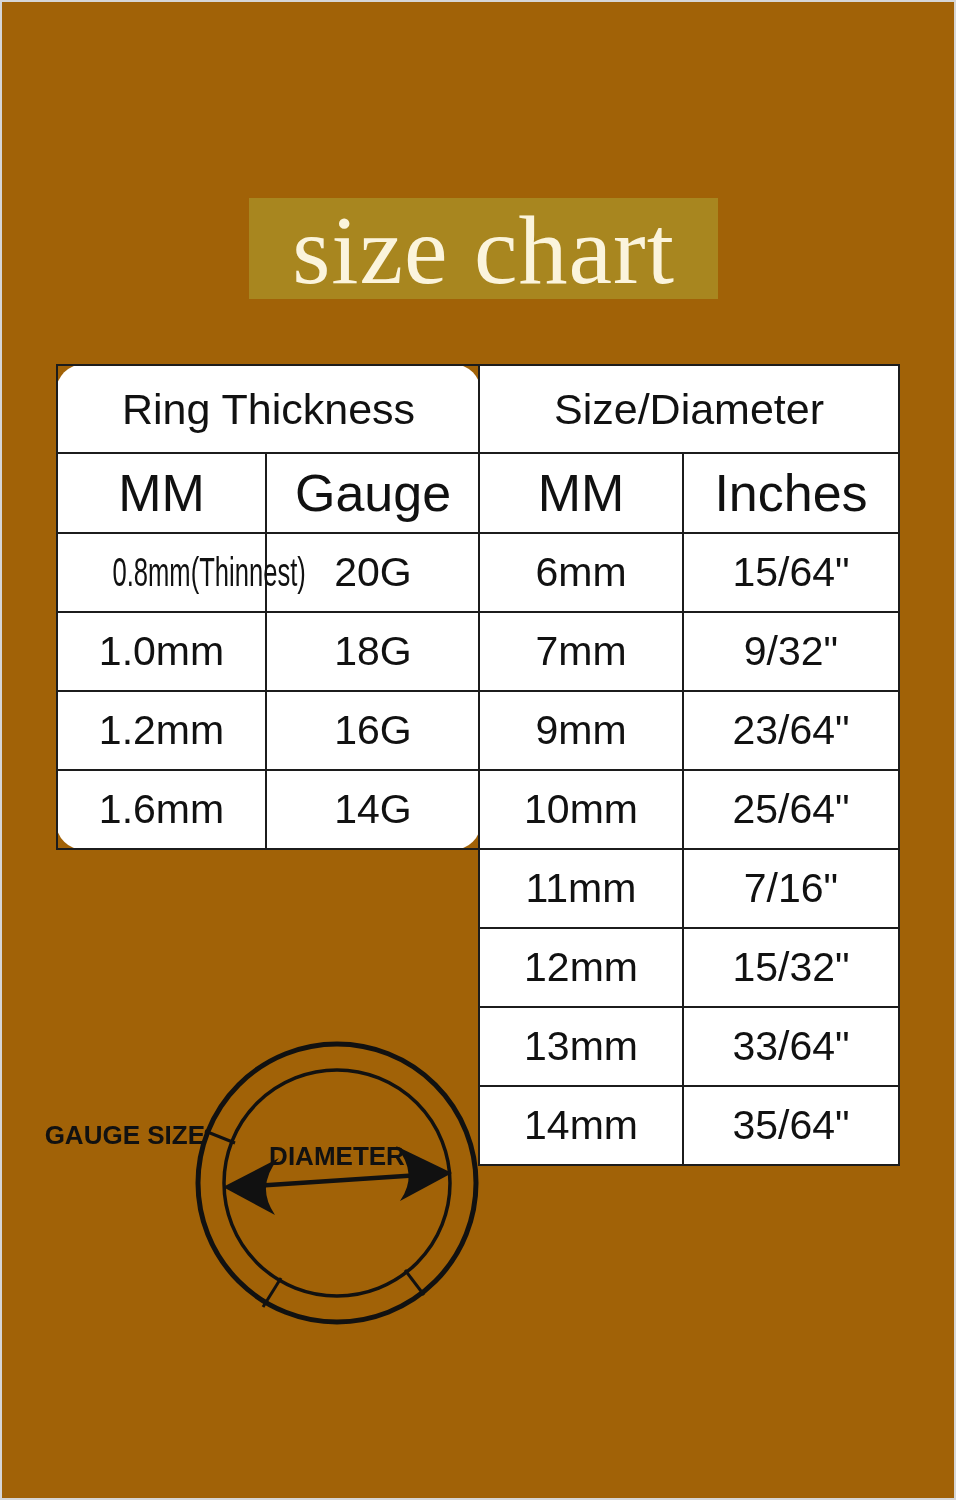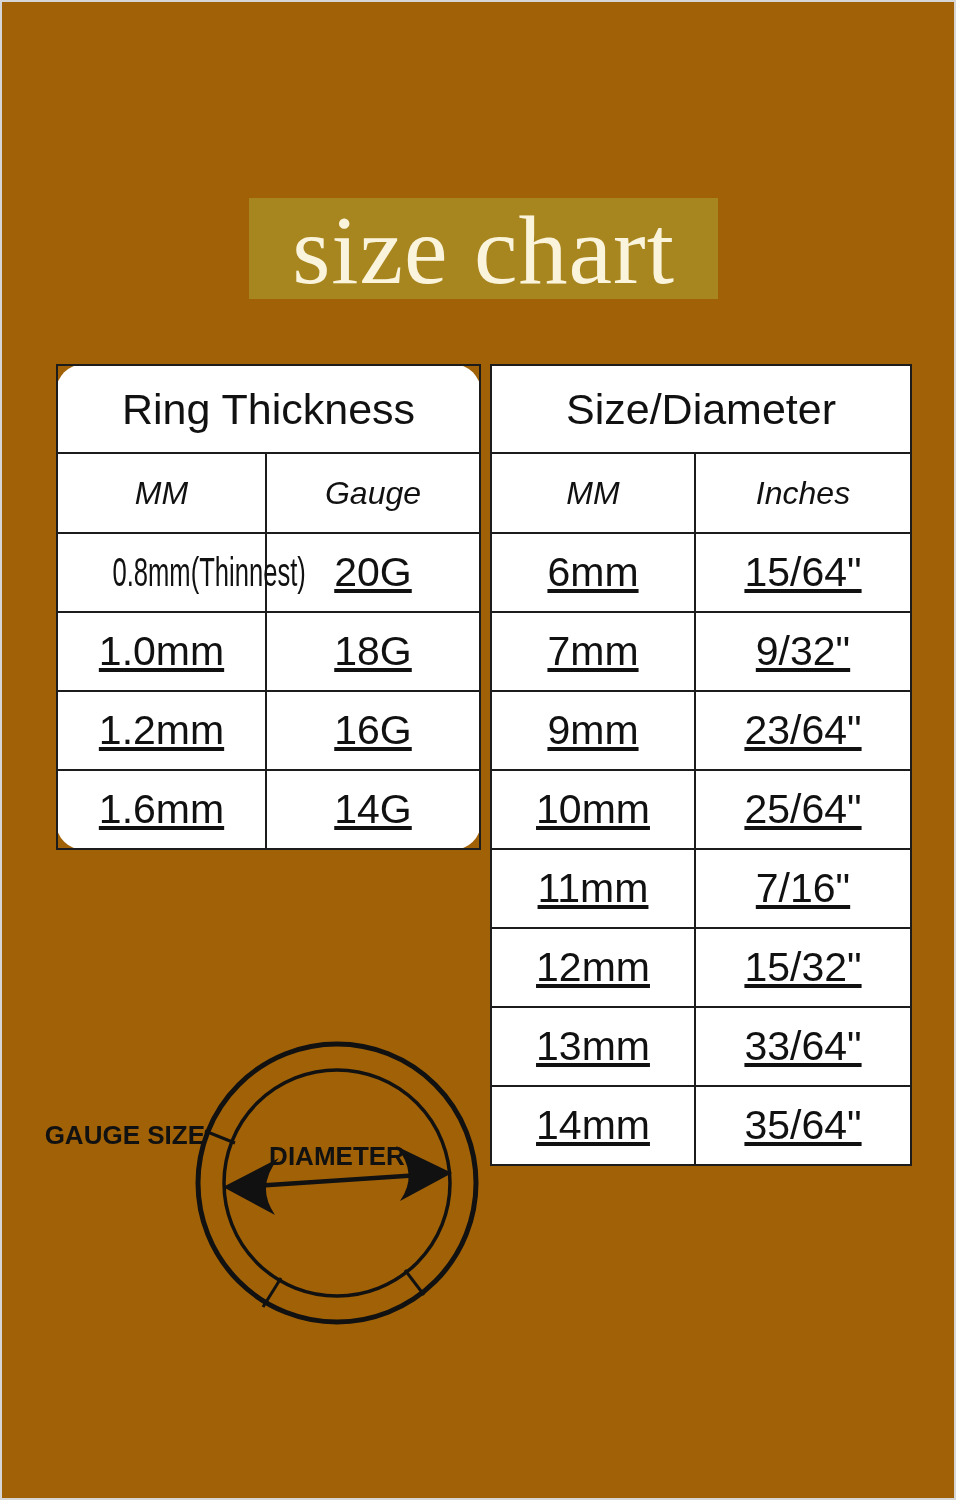--- a/index.html
+++ b/index.html
@@ -46,24 +46,24 @@
   table.sizes td {
     border: 2px solid #1c1c1c;
     text-align: center;
     vertical-align: middle;
     font-size: 41px;
     padding: 0;
     white-space: nowrap;
     overflow: visible;
   }
   .tbl-left  { left: 54px;  width: 423px; border-radius: 28px; }
-  .tbl-right { left: 488px; width: 420px; }
+  .tbl-right { left: 476px; width: 420px; }
   tr.title-row td  { height: 86px; font-size: 43px; }
-  tr.head-row td   { height: 78px; font-size: 32px; font-style: italic; }
-  tr.data-row td   { height: 77px; text-decoration: underline; }
+  tr.head-row td   { height: 78px; font-size: 52px; }
+  tr.data-row td   { height: 77px; }
   .condensed {
     display: inline-block;
     transform: scaleX(0.64);
     transform-origin: 50% 50%;
     white-space: nowrap;
     font-size: 40px;
   }
 
   
   .diagram {

